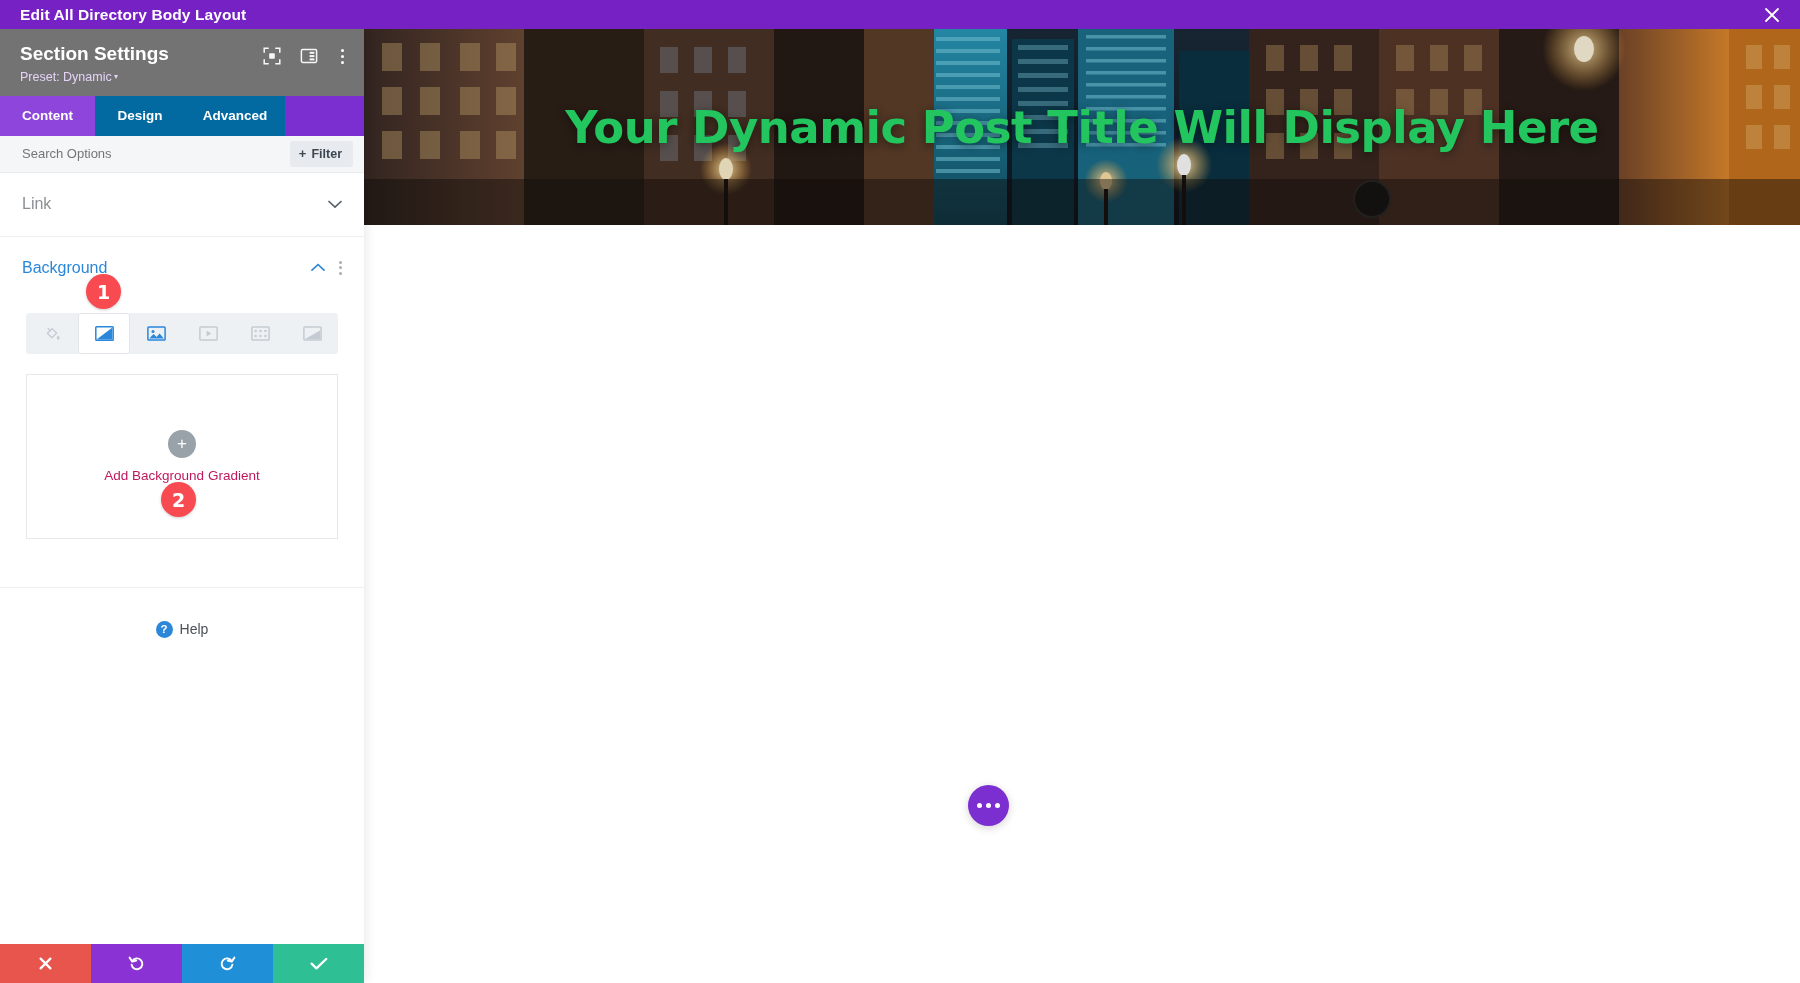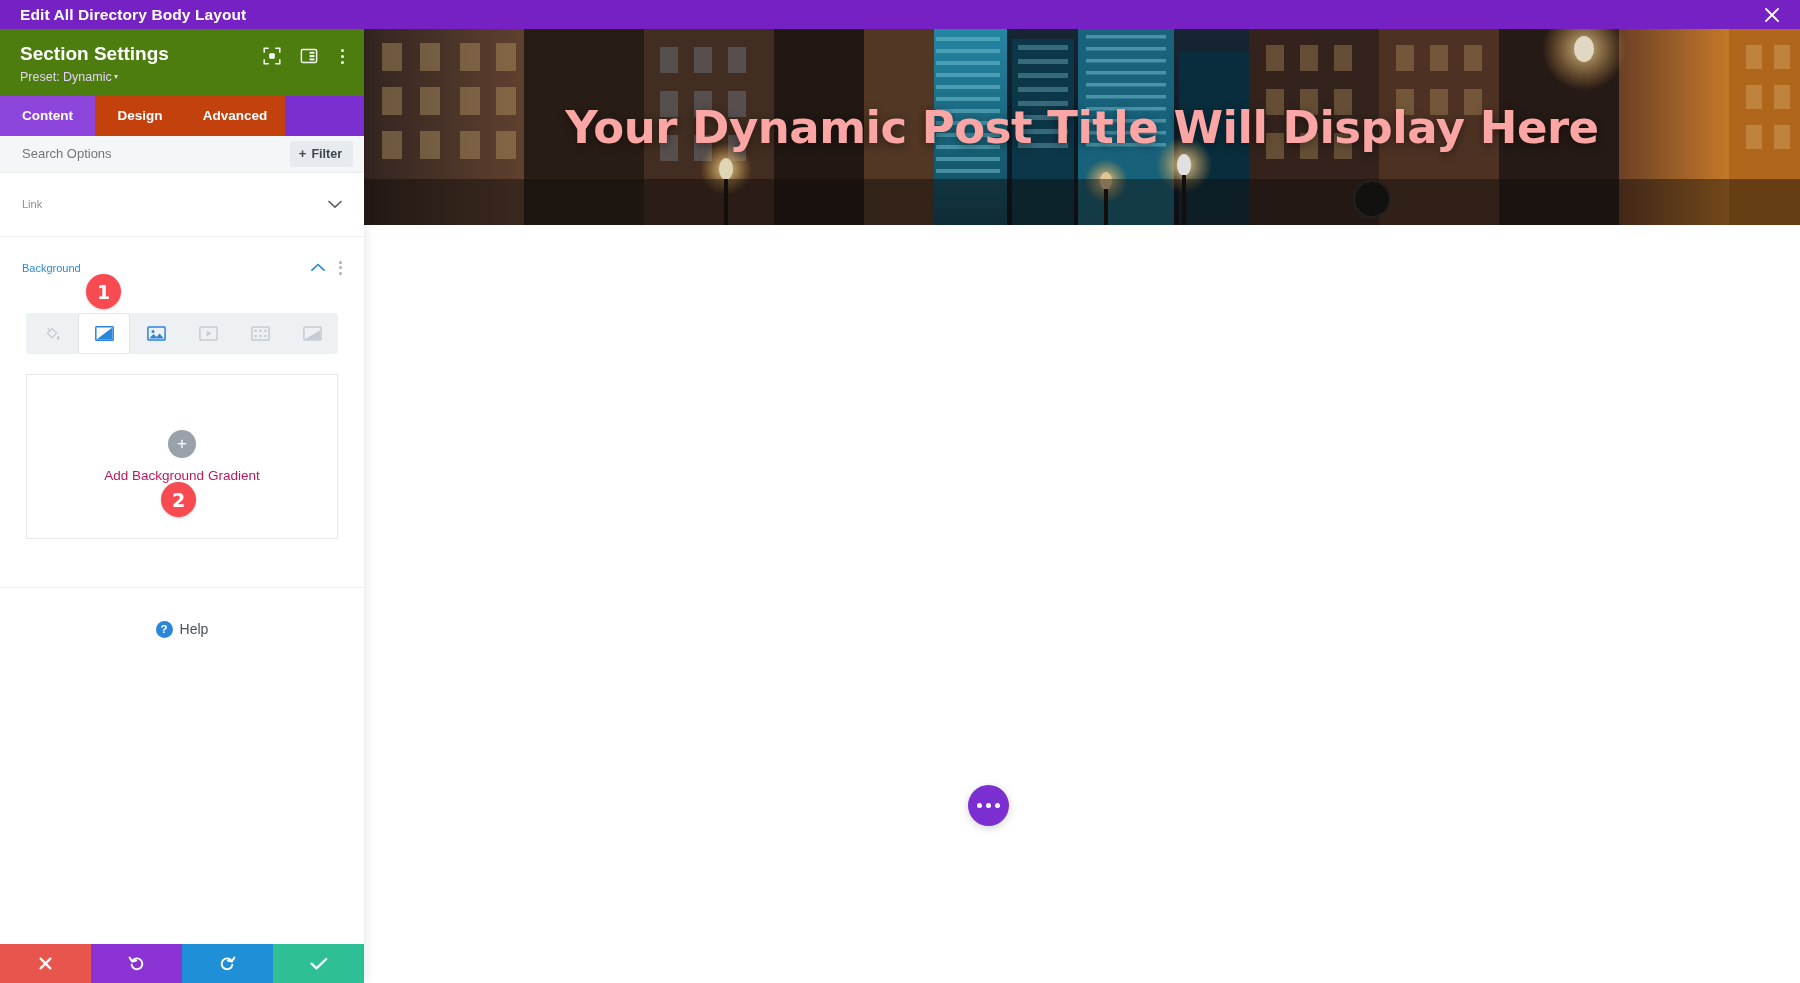--- a/index.html
+++ b/index.html
@@ -32,21 +32,21 @@
   
   .panel {
     position: absolute; left: 0; top: 29px;
     width: 364px; height: 954px;
     background: #ffffff;
     display: flex; flex-direction: column;
     z-index: 30;
     box-shadow: 0 0 12px rgba(0,0,0,.12);
   }
   .panel-header {
-    background: #4d7c0f;
+    background: #737373;
     padding: 14px 0 12px 0;
     position: relative;
     flex: 0 0 auto;
   }
   .panel-title {
     color: #ffffff; font-size: 19px; font-weight: bold;
     margin-left: 20px; line-height: 1.15;
   }
   .panel-preset {
     color: #e4d3f7; font-size: 12.5px;
@@ -69,21 +69,21 @@
   }
 
   
   .tabs {
     display: flex; background: #7b2fd0; flex: 0 0 auto;
   }
   .tab {
     color: #ffffff; font-size: 13.5px; font-weight: bold;
     padding: 12px 0 13px 0;
     text-align: center; cursor: pointer;
-    background: #c2410c;
+    background: #0369a1;
   }
   .tab.tab-content { width: 95px; background: #8e45db; }
   .tab.tab-design  { width: 90px; }
   .tab.tab-advanced{ width: 100px; }
 
   
   .searchrow {
     display: flex; align-items: center;
     background: #f4f6f8;
     border-bottom: 1px solid #e8ebee;
@@ -109,21 +109,21 @@
   .panel-body { flex: 1 1 auto; overflow: hidden; position: relative; }
 
   .section-row {
     display: flex; align-items: center; justify-content: space-between;
     padding: 0 22px;
     height: 64px;
     border-bottom: 1px solid #eceef0;
     cursor: pointer;
   }
   .section-row .label {
-    font-size: 11px; color: #8b9196; font-weight: normal; text-align: center;
+    font-size: 16px; color: #8b9196; font-weight: normal; text-align: center;
   }
   .section-row.open .label { color: #2b87da; }
   .chev { width: 14px; height: 9px; }
   .chev svg { display: block; }
   .sec-dots {
     display: flex; flex-direction: column; gap: 2.5px; margin-left: 14px;
   }
   .sec-dots i { width: 3px; height: 3px; border-radius: 50%; background: #a7adb3; display: block; }
   .sec-right { display: flex; align-items: center; }
 
@@ -199,21 +199,21 @@
     position: relative;
     width: 1436px; height: 196px;
     overflow: hidden;
     background: #241c22;
   }
   .hero-photo { position: absolute; inset: 0; }
   .hero-title {
     position: absolute; left: 0; right: 0; top: 50%;
     transform: translateY(-50%);
     text-align: center;
-    color: #fca5a5;
+    color: #22c55e;
     font-family: "DejaVu Sans", sans-serif;
     font-weight: bold;
     font-size: 45px;
     letter-spacing: -0.5px;
     text-shadow: 0 2px 10px rgba(0,0,0,.45);
     white-space: nowrap;
   }
   .fab {
     position: absolute; left: 604px; top: 756px;
     width: 41px; height: 41px; border-radius: 50%;

